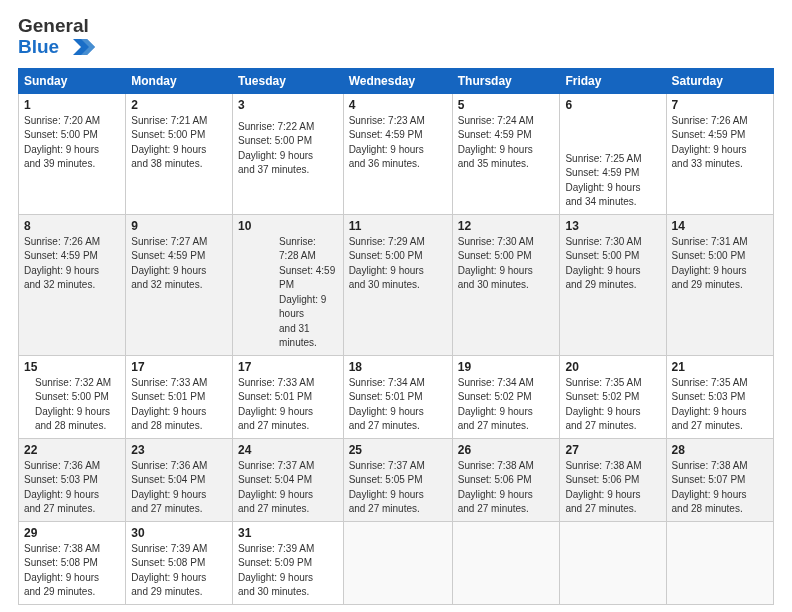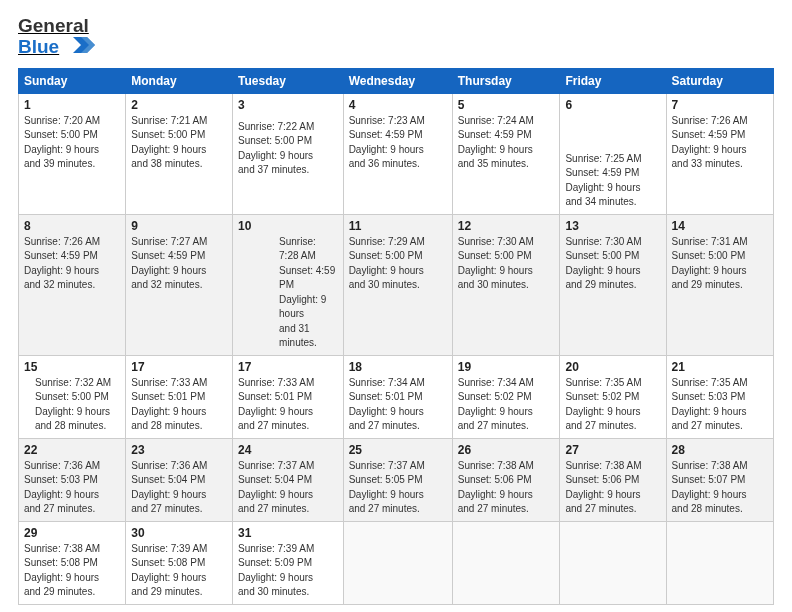--- a/index.html
+++ b/index.html
@@ -75,33 +75,32 @@
       line-height: 1.45;
     }
     .empty-cell {
       background: #f9f9f9 !important;
     }
     
     .logo-wrapper {
       display: flex;
       align-items: center;
       gap: 4px;
-      text-decoration: underline;
     }
   </style>
 </head>
 <body>
 
 <div class="page">
   <div class="header">
     <div class="logo-wrapper">
 <div style="display:flex;align-items:center;gap:0">
   <div style="display:flex;flex-direction:column;align-items:flex-start;line-height:1.1">
     <span style="font-size:19px;font-weight:bold;color:#333">General</span>
-    <div style="display:flex;align-items:flex-start;gap:14px">
+    <div style="display:flex;align-items:center;gap:14px">
       <span style="font-size:19px;font-weight:bold;color:#1a6ec7">Blue</span>
       <svg width="22" height="16" viewBox="0 0 22 16">
         <polygon points="0,0 14,0 22,8 14,16 0,16 8,8" fill="#1a6ec7"></polygon>
         <polygon points="8,0 14,0 22,8 14,16 8,16 16,8" fill="#5b9bd5" opacity="0.7"></polygon>
       </svg>
     </div>
   </div>
 </div>
       </div>
     <div class="title-block">

